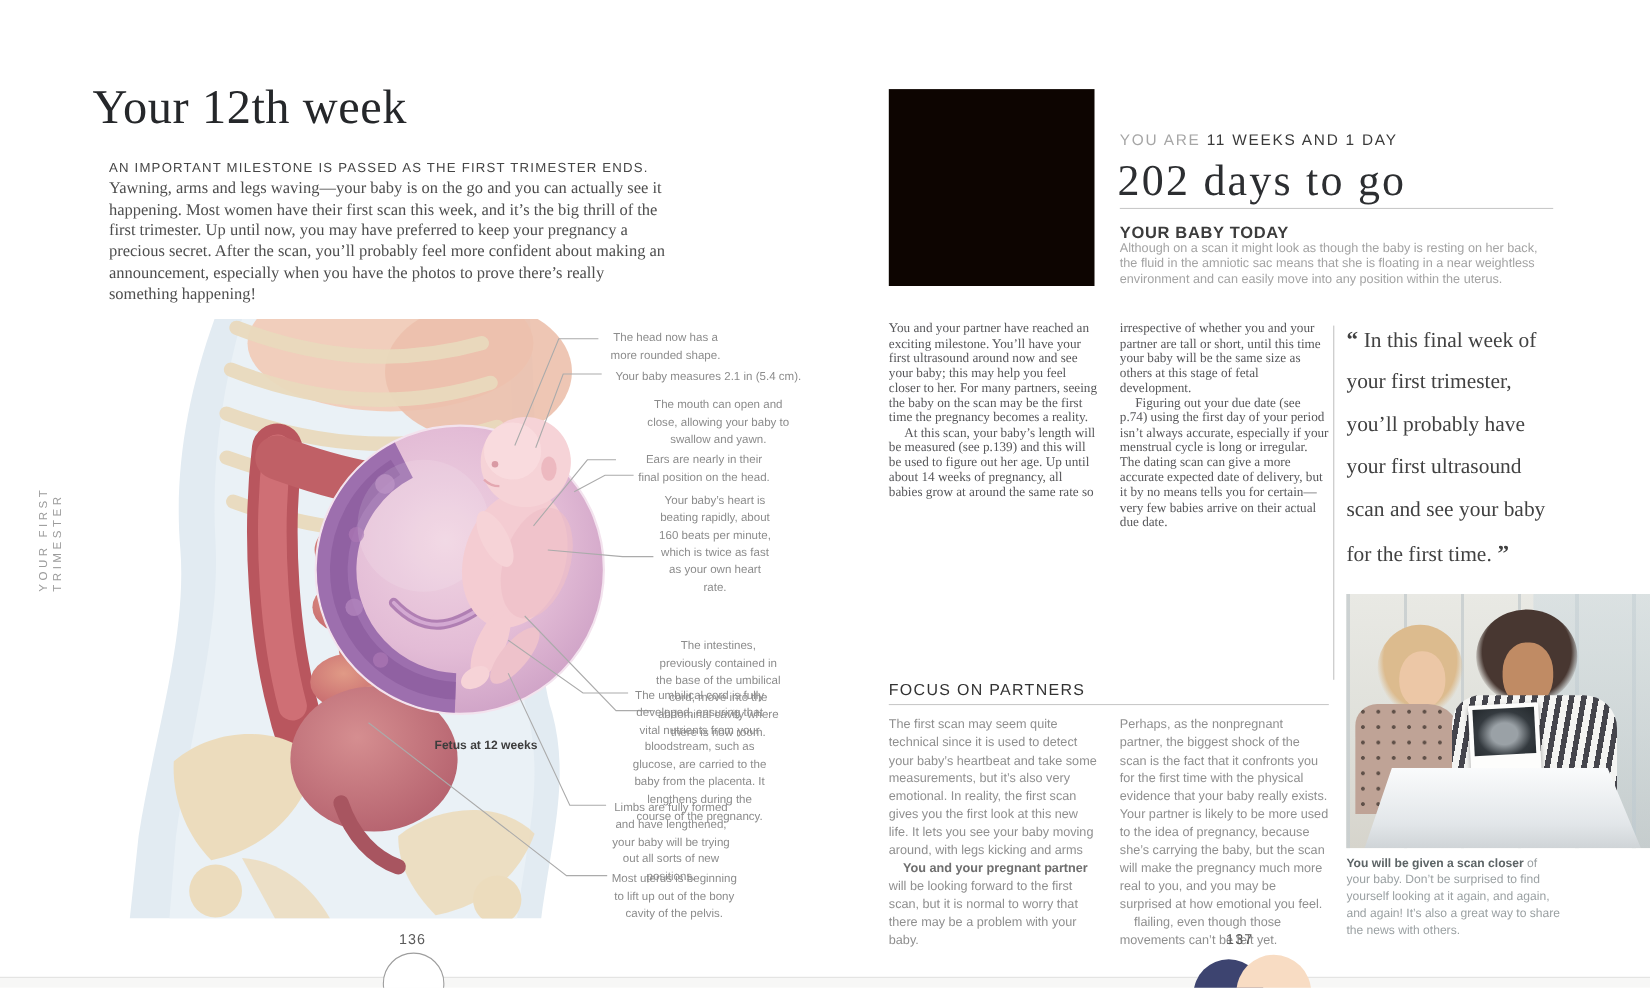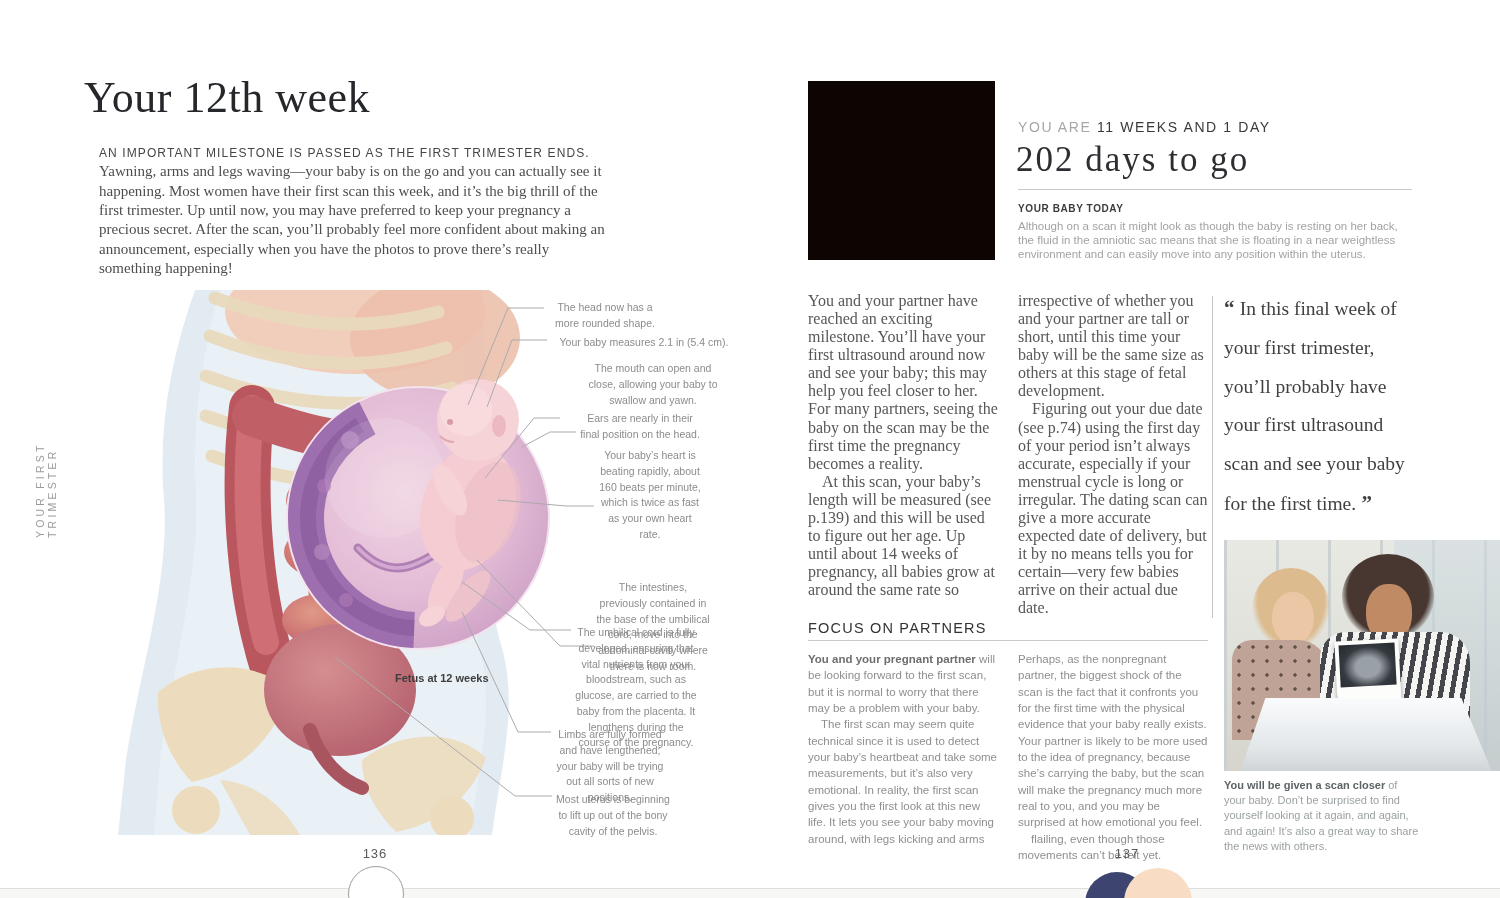--- a/index.html
+++ b/index.html
@@ -35,28 +35,28 @@
     background-image:
       radial-gradient(circle at 74% 20%, #000 0 13%, rgba(0,0,0,0) 27%),
       linear-gradient(128deg, #c8873f 0%, #7c4516 11%, rgba(0,0,0,0) 26%),
       radial-gradient(ellipse 56% 48% at 63% 54%, #d99a52 0%, #a express 35%, rgba(40,18,4,0) 72%),
       radial-gradient(ellipse 58% 46% at 62% 55%, #cf9049 0%, #a05f24 45%, rgba(40,18,4,0) 72%),
       radial-gradient(ellipse 80% 38% at 45% 84%, #c07a33 0%, #7c4414 55%, rgba(0,0,0,0) 78%),
       radial-gradient(circle at 28% 38%, #8a4d1d 0%, rgba(0,0,0,0) 52%);
   }
   .you-are { left:1018px; top:119px; font-size:14px; letter-spacing:1.6px; color:#a6a6a6; }
   .you-are b { color:#3a3a3a; font-weight:normal; }
-  .days-to-go { left:1016px; top:140px; font-family:"Liberation Serif", serif; font-size:35px;
+  .days-to-go { left:1016px; top:140px; font-family:"Liberation Serif", serif; font-size:40px;
     letter-spacing:2px; color:#2c2e31; }
   .rule-h { background:#c9c9c9; height:1px; }
-  .baby-today-h { left:1018px; top:203px; font-size:10px; font-weight:bold; letter-spacing:0.6px; color:#3c3c3c; }
+  .baby-today-h { left:1018px; top:203px; font-size:15px; font-weight:bold; letter-spacing:0.6px; color:#3c3c3c; }
   .baby-today-p { left:1018px; top:220px; width:396px; font-size:11.5px; line-height:1.2;
     color:#a3a3a3; }
 
-  .body-col { font-family:"Liberation Serif", serif; font-size:16px; line-height:1.13; color:#57575a; width:190px; }
+  .body-col { font-family:"Liberation Serif", serif; font-size:12px; line-height:1.13; color:#57575a; width:190px; }
   .body-col p + p { text-indent:14px; }
 
   .v-rule { left:1212px; top:296px; width:1px; height:322px; background:#c4c4c4; }
 
   .pull-quote { left:1224px; top:288px; width:190px; font-family:"Liberation Serif", serif;
     font-size:19.5px; line-height:1.97; color:#414141; }
   .pull-quote .qm { font-weight:bold; font-size:21px; }
 
   .focus-h { left:808px; top:620px; font-size:14.5px; letter-spacing:1.2px; color:#333; }
   .focus-rule { left:808px; top:640px; width:400px; }
@@ -213,22 +213,22 @@
 </div>
 
 <div class="abs v-rule"></div>
 
 <div class="abs pull-quote"><span class="qm">“ </span><span>In this final week of your first trimester, you’ll probably have your first ultrasound scan and see your baby for the first time.</span><span class="qm"> ”</span></div>
 
 <div class="abs focus-h">FOCUS ON PARTNERS</div>
 <div class="abs rule-h focus-rule"></div>
 
 <div class="abs focus-col" style="left:808px; top:651px;">
+  <p>The first scan may seem quite technical since it is used to detect your baby’s heartbeat and take some measurements, but it’s also very emotional. In reality, the first scan gives you the first look at this new life. It lets you see your baby moving around, with legs kicking and arms</p>
   <p><span class="lead">You and your pregnant partner</span><span> will be looking forward to the first scan, but it is normal to worry that there may be a problem with your baby.</span></p>
-  <p>The first scan may seem quite technical since it is used to detect your baby’s heartbeat and take some measurements, but it’s also very emotional. In reality, the first scan gives you the first look at this new life. It lets you see your baby moving around, with legs kicking and arms</p>
 </div>
 <div class="abs focus-col" style="left:1018px; top:651px;">
   <p>Perhaps, as the nonpregnant partner, the biggest shock of the scan is the fact that it confronts you for the first time with the physical evidence that your baby really exists. Your partner is likely to be more used to the idea of pregnancy, because she’s carrying the baby, but the scan will make the pregnancy much more real to you, and you may be surprised at how emotional you feel.</p>
   <p>flailing, even though those movements can’t be felt yet.</p>
 </div>
 
 <div class="abs photo">
   <div style="left:170px; top:0; width:106px; height:231px; background:linear-gradient(180deg,#cfdbe0,#b9c7cf); opacity:0.55;"></div>
   <div style="left:28px; top:28px; width:78px; height:82px; background:radial-gradient(ellipse at 50% 40%, #dcbb8e 0 60%, rgba(220,187,142,0) 72%); border-radius:50%;"></div>
   <div style="left:48px; top:52px; width:42px; height:52px; background:#ecc7a6; border-radius:48%;"></div>

